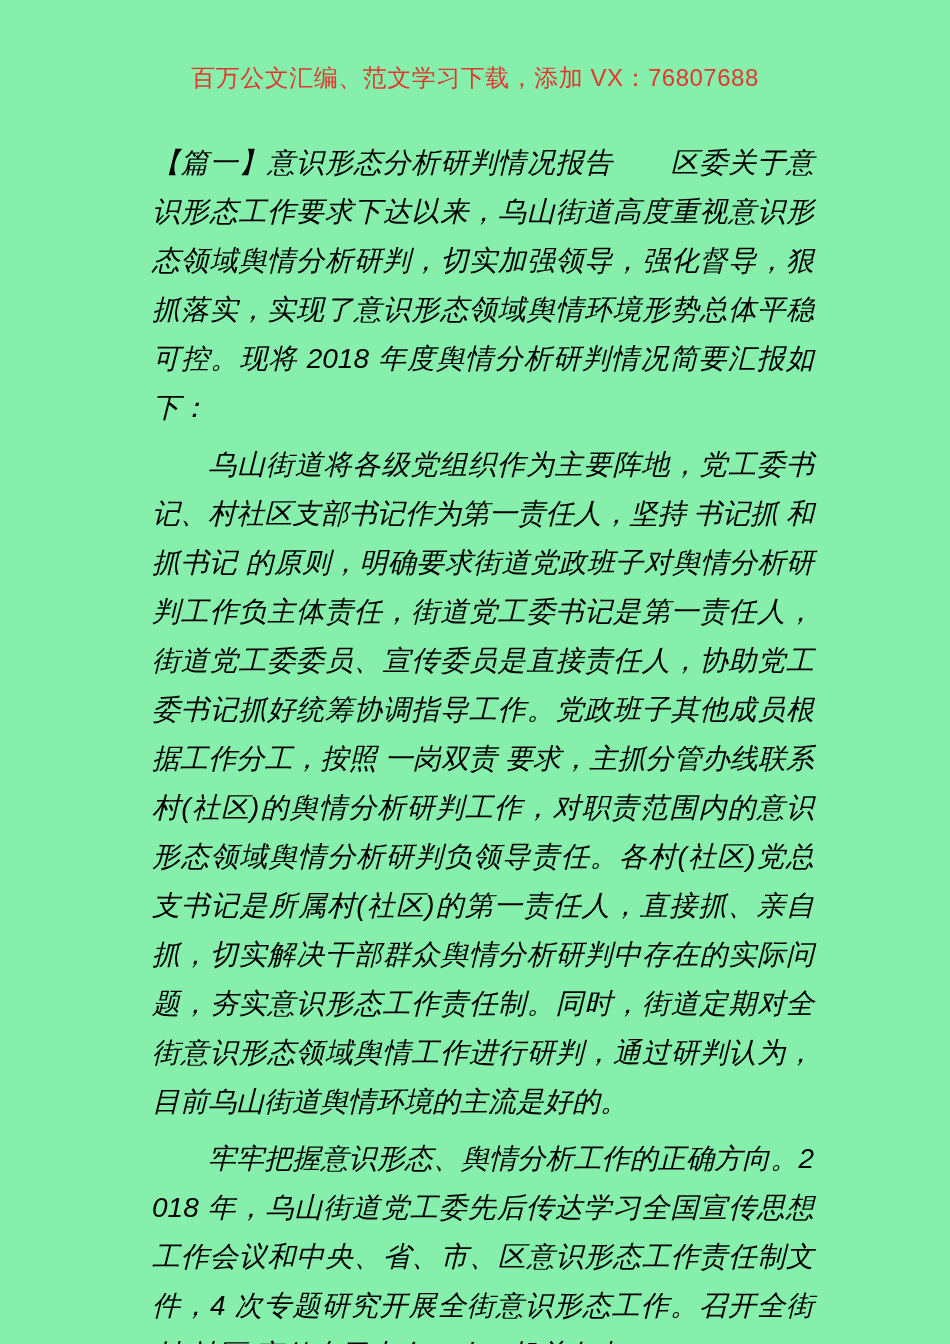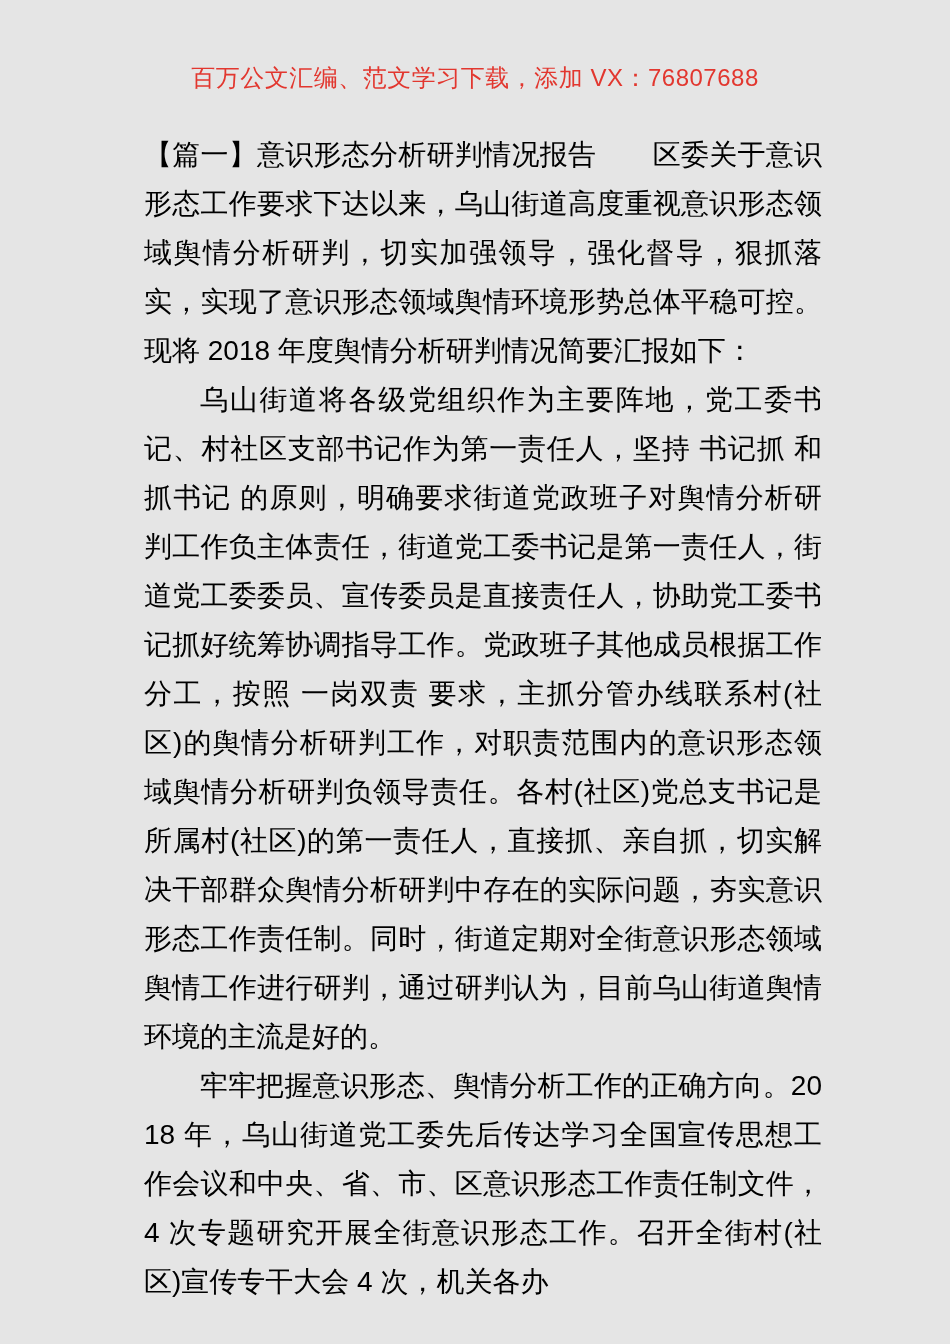--- a/index.html
+++ b/index.html
@@ -4,21 +4,21 @@
 <style>
   html, body {
     margin: 0;
     padding: 0;
     background: #ffffff;
   }
   .page {
     position: relative;
     width: 950px;
     height: 1344px;
-    background: #e5e5e5;
+    background: #86efac;
     overflow: hidden;
     font-family: "Liberation Sans", sans-serif;
   }
   .promo-banner {
     position: absolute;
     top: 63px;
     left: 0;
     width: 950px;
     text-align: center;
     font-size: 24px;
@@ -33,22 +33,23 @@
     left: 144px;
     width: 678px;
     color: #000000;
     font-size: 28px;
     line-height: 49px;
     text-align: justify;
     text-justify: inter-ideograph;
     word-break: break-all;
   }
   .doc-body p {
-    margin: 0;
+    margin: 8px;
     padding: 0;
+    font-style: italic;
   }
   .doc-body p.indent {
     text-indent: 2em;
   }
 </style>
 </head>
 <body>
 
 <div class="page">
 

